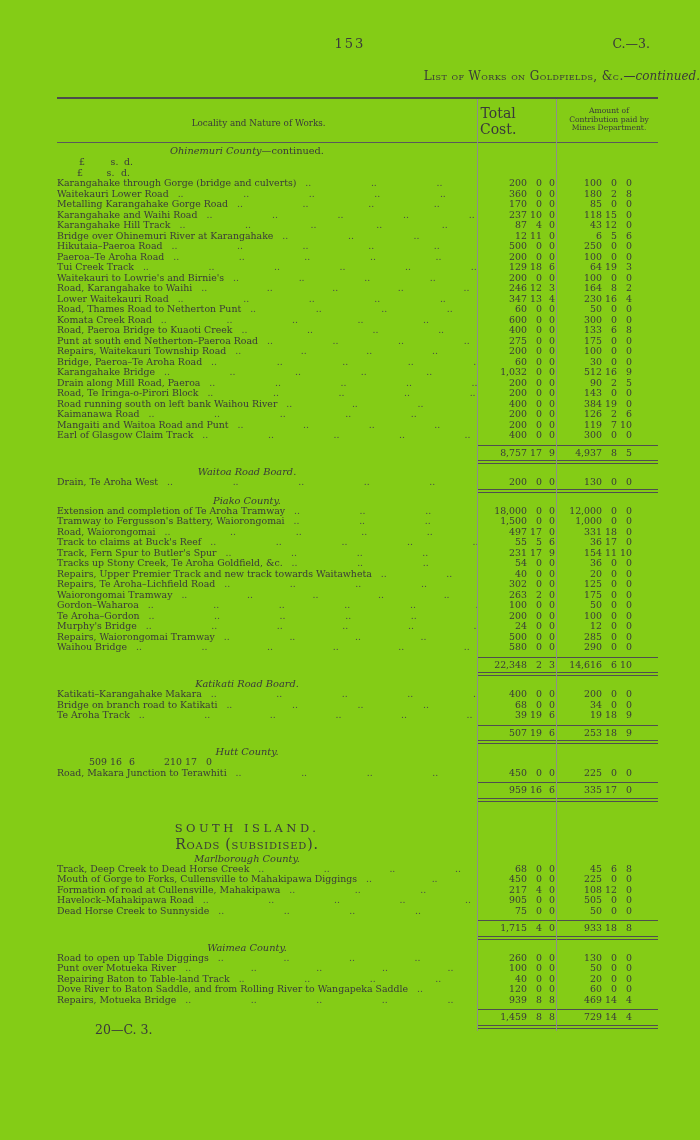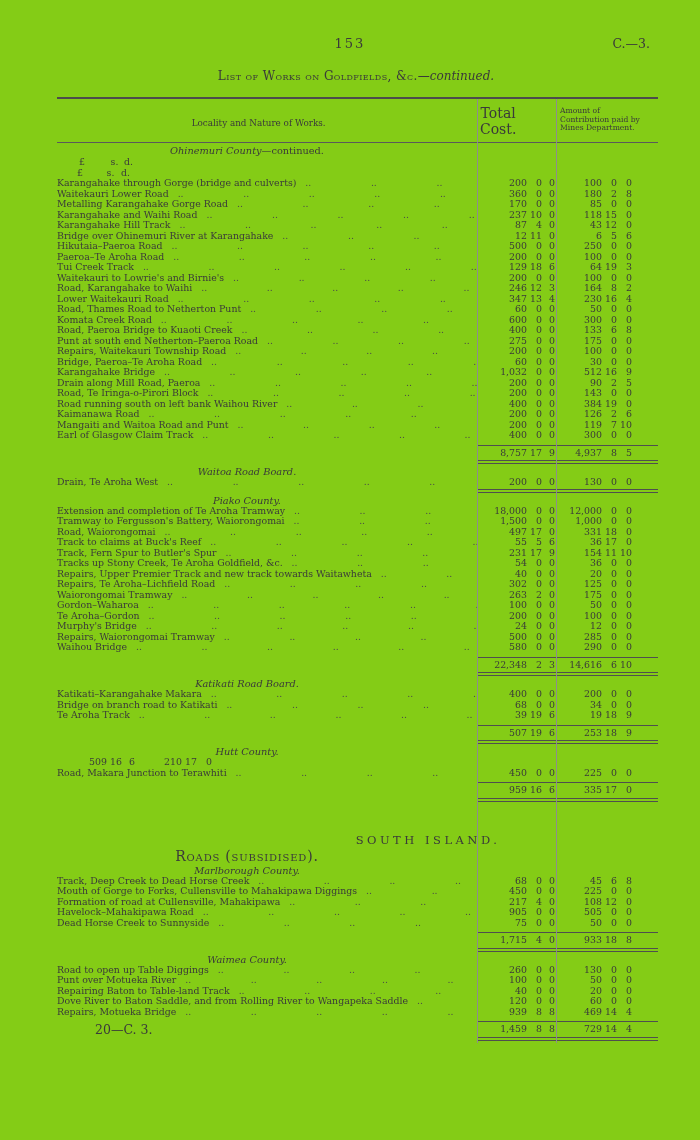--- a/index.html
+++ b/index.html
@@ -1,45 +1,45 @@
 <!DOCTYPE html>
 <html><head>
 <meta charset="utf-8">
 <style>
   html,body{margin:0;padding:0;background:#e8e8e6;}
   .sheet{position:relative;width:700px;height:1140px;margin:0 auto;background:#84cc16;
          font-family:"DejaVu Serif","Liberation Serif",serif;color:#3a3a3a;overflow:hidden;}
   .pageno{position:absolute;top:36px;left:0;right:0;text-align:center;font-size:13px;letter-spacing:2px;}
   .docref{position:absolute;top:36px;right:50px;font-size:12.5px;}
-  .title{position:absolute;top:69px;left:0;right:0;text-align:center;font-size:12px;margin-left:12px;}
+  .title{position:absolute;top:69px;left:0;right:0;text-align:right;font-size:12px;margin-left:12px;}
   .title .sc{font-variant:small-caps;letter-spacing:.4px;}
   .title .it{font-style:italic;}
   .tablebox{position:absolute;left:57px;top:97px;width:601px;border-top:2px solid #4c4c4c;}
   .vrule{position:absolute;top:0;bottom:0;width:1px;background:#8d8d8d;}
   .vrule1{left:420px;} .vrule2{left:499px;}
   .thead{display:flex;align-items:center;height:43px;border-bottom:1px solid #5a5a5a;}
   .th-loc{width:420px;text-align:center;}
   .th-loc span{display:inline-block;width:340px;font-size:8.8px;}
   .th-cost{width:79px;text-align:center;font-size:14px;}
-  .th-contrib{width:102px;text-align:left;margin-left:24px;}
+  .th-contrib{width:102px;text-align:center;margin-left:24px;}
   .th-contrib span{display:inline-block;width:84px;font-size:7.6px;line-height:8.8px;}
   #tbody{font-size:9.4px;line-height:10.5px;padding-bottom:1px;}
   .trow{display:flex;align-items:flex-start;}
   .ncell{width:420px;display:flex;align-items:baseline;overflow:hidden;}
   .nname{white-space:nowrap;flex:0 0 auto;}
   .leader{flex:1 1 0;overflow:hidden;white-space:nowrap;color:#4a4a4a;}
   .nwrap{width:100%;}
   .cont{padding-left:38px;}
   .acell{width:79px;display:flex;flex:0 0 auto;}
   .ap{width:50px;text-align:right;} .as{width:15px;text-align:right;} .ad{width:13px;text-align:right;padding-right:1px;}
   .ccell{width:102px;display:flex;flex:0 0 auto;padding-right:26px;box-sizing:border-box;}
   .cp{width:46px;text-align:right;} .cs{width:15px;text-align:right;} .cd{width:15px;text-align:right;}
   .cur span{text-align:center;}
   .hrow{display:flex;align-items:baseline;line-height:11px;}
-  .h-county{margin-top:2px;flex-direction:column;} .h-big{margin-top:32px;line-height:13px;justify-content:flex-end;} .h-sub{margin-top:4px;}
+  .h-county{margin-top:2px;flex-direction:column;} .h-big{margin-top:20px;line-height:13px;} .h-sub{margin-top:4px;}
   .hcell{width:420px;flex:0 0 auto;}
   .htext{display:inline-block;width:380px;text-align:center;}
   .county{font-style:italic;font-size:9.8px;}
   .county .rom{font-style:normal;}
   .big{font-size:11.5px;letter-spacing:3.5px;}
   .sub{font-variant:small-caps;font-size:14px;letter-spacing:.8px;}
   .totrow{display:flex;margin-top:4px;}
   .totrow .acell,.totrow .ccell{border-top:1px solid #4f4f4f;padding-top:2px;padding-bottom:1px;}
   .drule{display:flex;margin-top:1px;margin-bottom:1px;}
   .dspacer{width:420px;}

